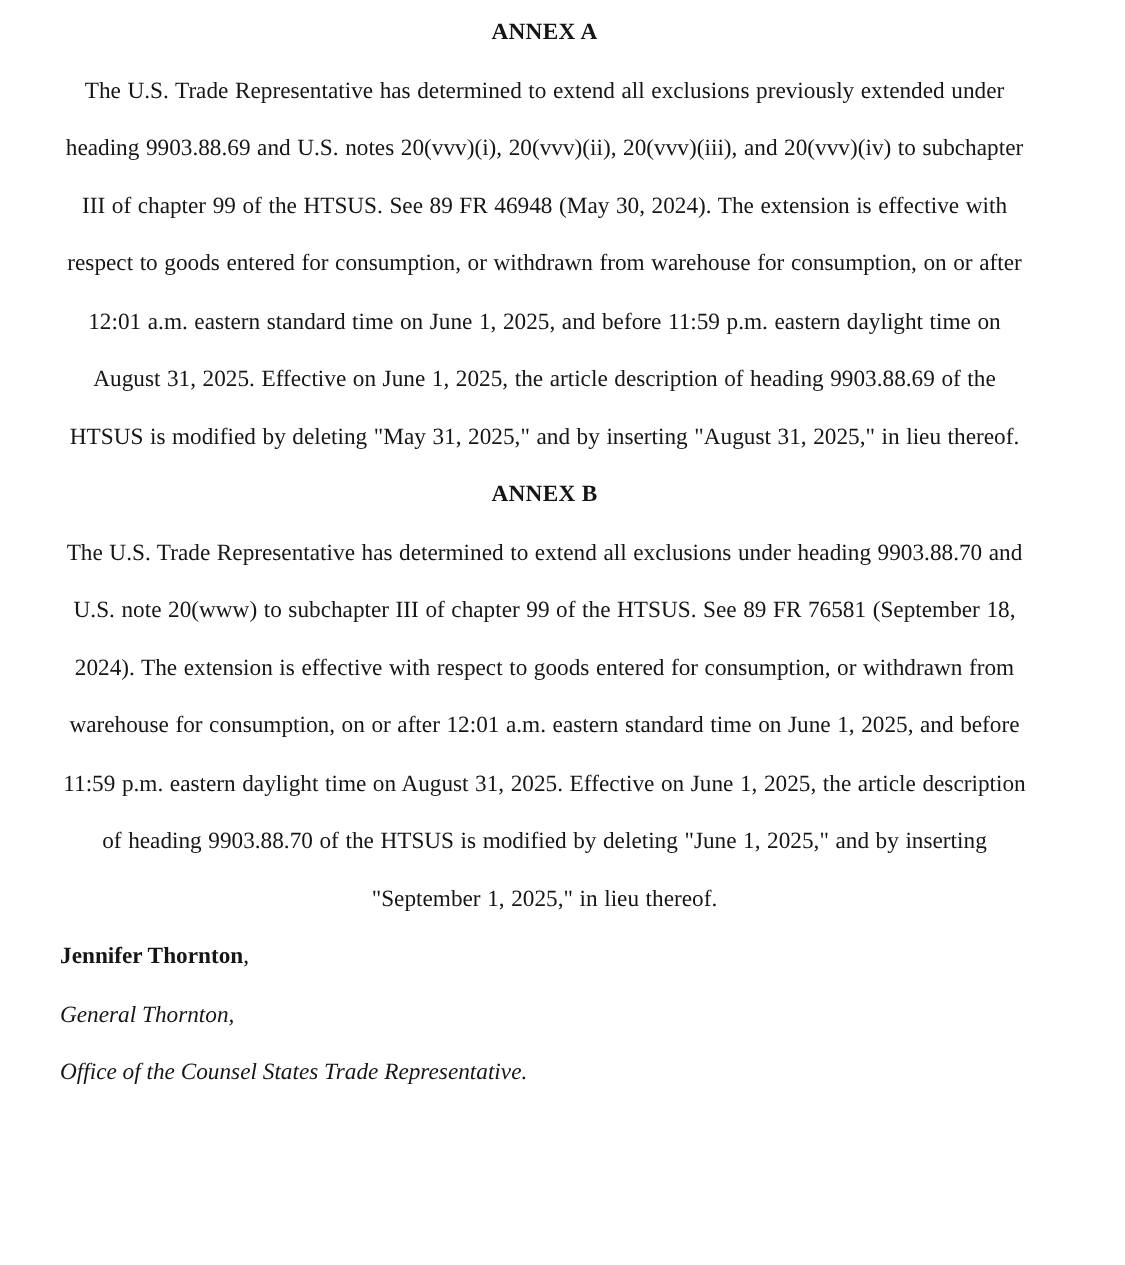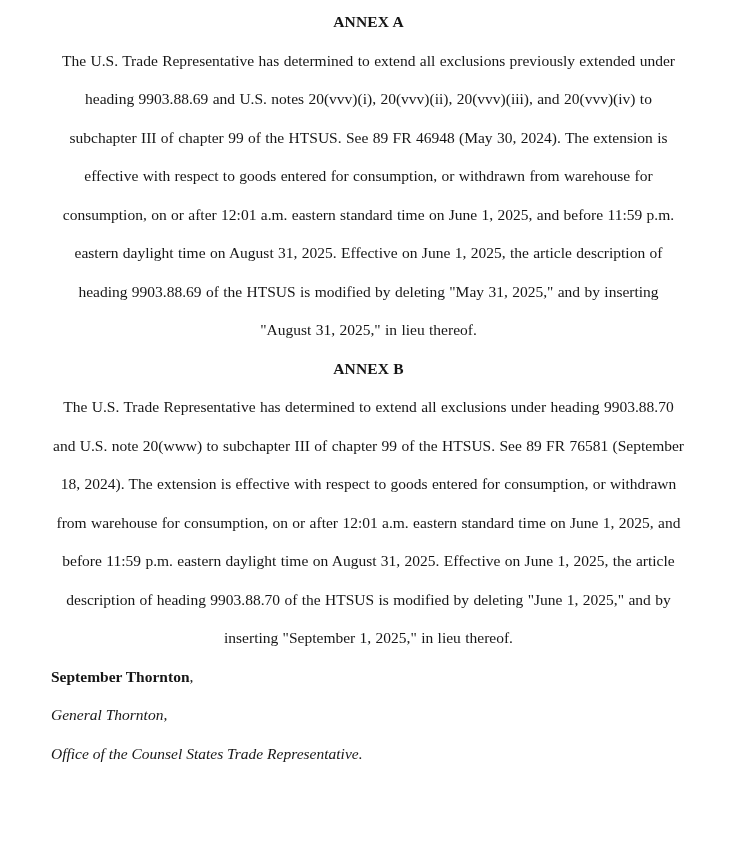--- a/index.html
+++ b/index.html
@@ -7,21 +7,21 @@
     padding: 0;
     background: #ffffff;
   }
   .page {
     position: relative;
     width: 750px;
     height: 843px;
     background: #ffffff;
     overflow: hidden;
     box-sizing: border-box;
-    padding: 3px 64px 0 51px;
+    padding: 3px 64px 0 40px;
     font-family: "Liberation Serif", "DejaVu Serif", serif;
     font-size: 15.5px;
     color: #161616;
   }
   .annex-heading {
     margin: 0;
     text-align: center;
     font-weight: bold;
     font-size: 15.5px;
     line-height: 38.5px;
@@ -54,18 +54,18 @@
 
   <h2 class="annex-heading">ANNEX A</h2>
 
   <p class="body-text">The U.S. Trade Representative has determined to extend all exclusions previously extended under heading 9903.88.69 and U.S. notes 20(vvv)(i), 20(vvv)(ii), 20(vvv)(iii), and 20(vvv)(iv) to subchapter III of chapter 99 of the HTSUS. See 89 FR 46948 (May 30, 2024). The extension is effective with respect to goods entered for consumption, or withdrawn from warehouse for consumption, on or after 12:01 a.m. eastern standard time on June 1, 2025, and before 11:59 p.m. eastern daylight time on August 31, 2025. Effective on June 1, 2025, the article description of heading 9903.88.69 of the HTSUS is modified by deleting "May 31, 2025," and by inserting "August 31, 2025," in lieu thereof.</p>
 
   <h2 class="annex-heading">ANNEX B</h2>
 
   <p class="body-text">The U.S. Trade Representative has determined to extend all exclusions under heading 9903.88.70 and U.S. note 20(www) to subchapter III of chapter 99 of the HTSUS. See 89 FR 76581 (September 18, 2024). The extension is effective with respect to goods entered for consumption, or withdrawn from warehouse for consumption, on or after 12:01 a.m. eastern standard time on June 1, 2025, and before 11:59 p.m. eastern daylight time on August 31, 2025. Effective on June 1, 2025, the article description of heading 9903.88.70 of the HTSUS is modified by deleting "June 1, 2025," and by inserting "September 1, 2025," in lieu thereof.</p>
 
   <div class="signature-block">
-    <p class="sig-line"><span class="sig-name">September Thornton</span><span>,</span></p>
+    <p class="sig-line"><span class="sig-name">Jennifer Thornton</span><span>,</span></p>
     <p class="sig-line sig-italic">General Thornton,</p>
     <p class="sig-line sig-italic">Office of the Counsel States Trade Representative.</p>
   </div>
 
 </div>
 
 </body></html>

